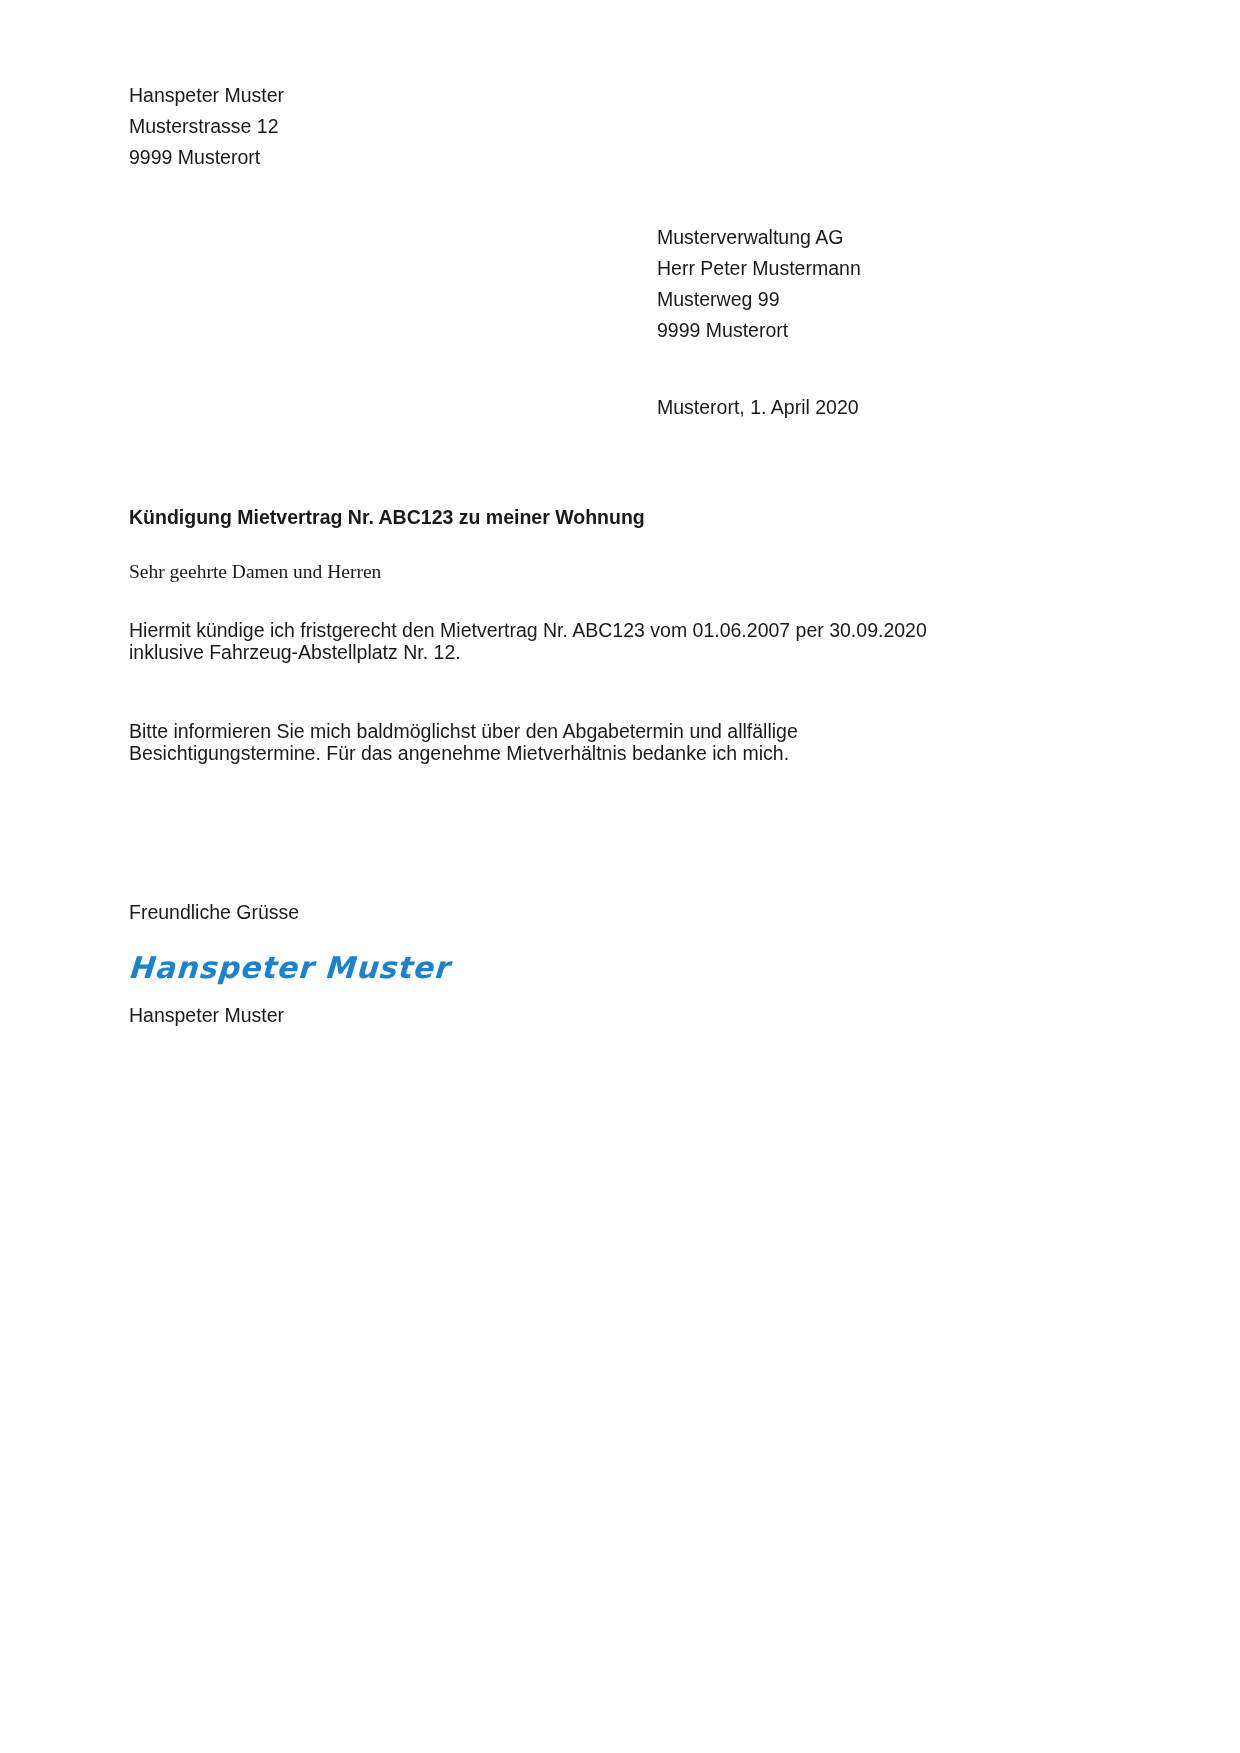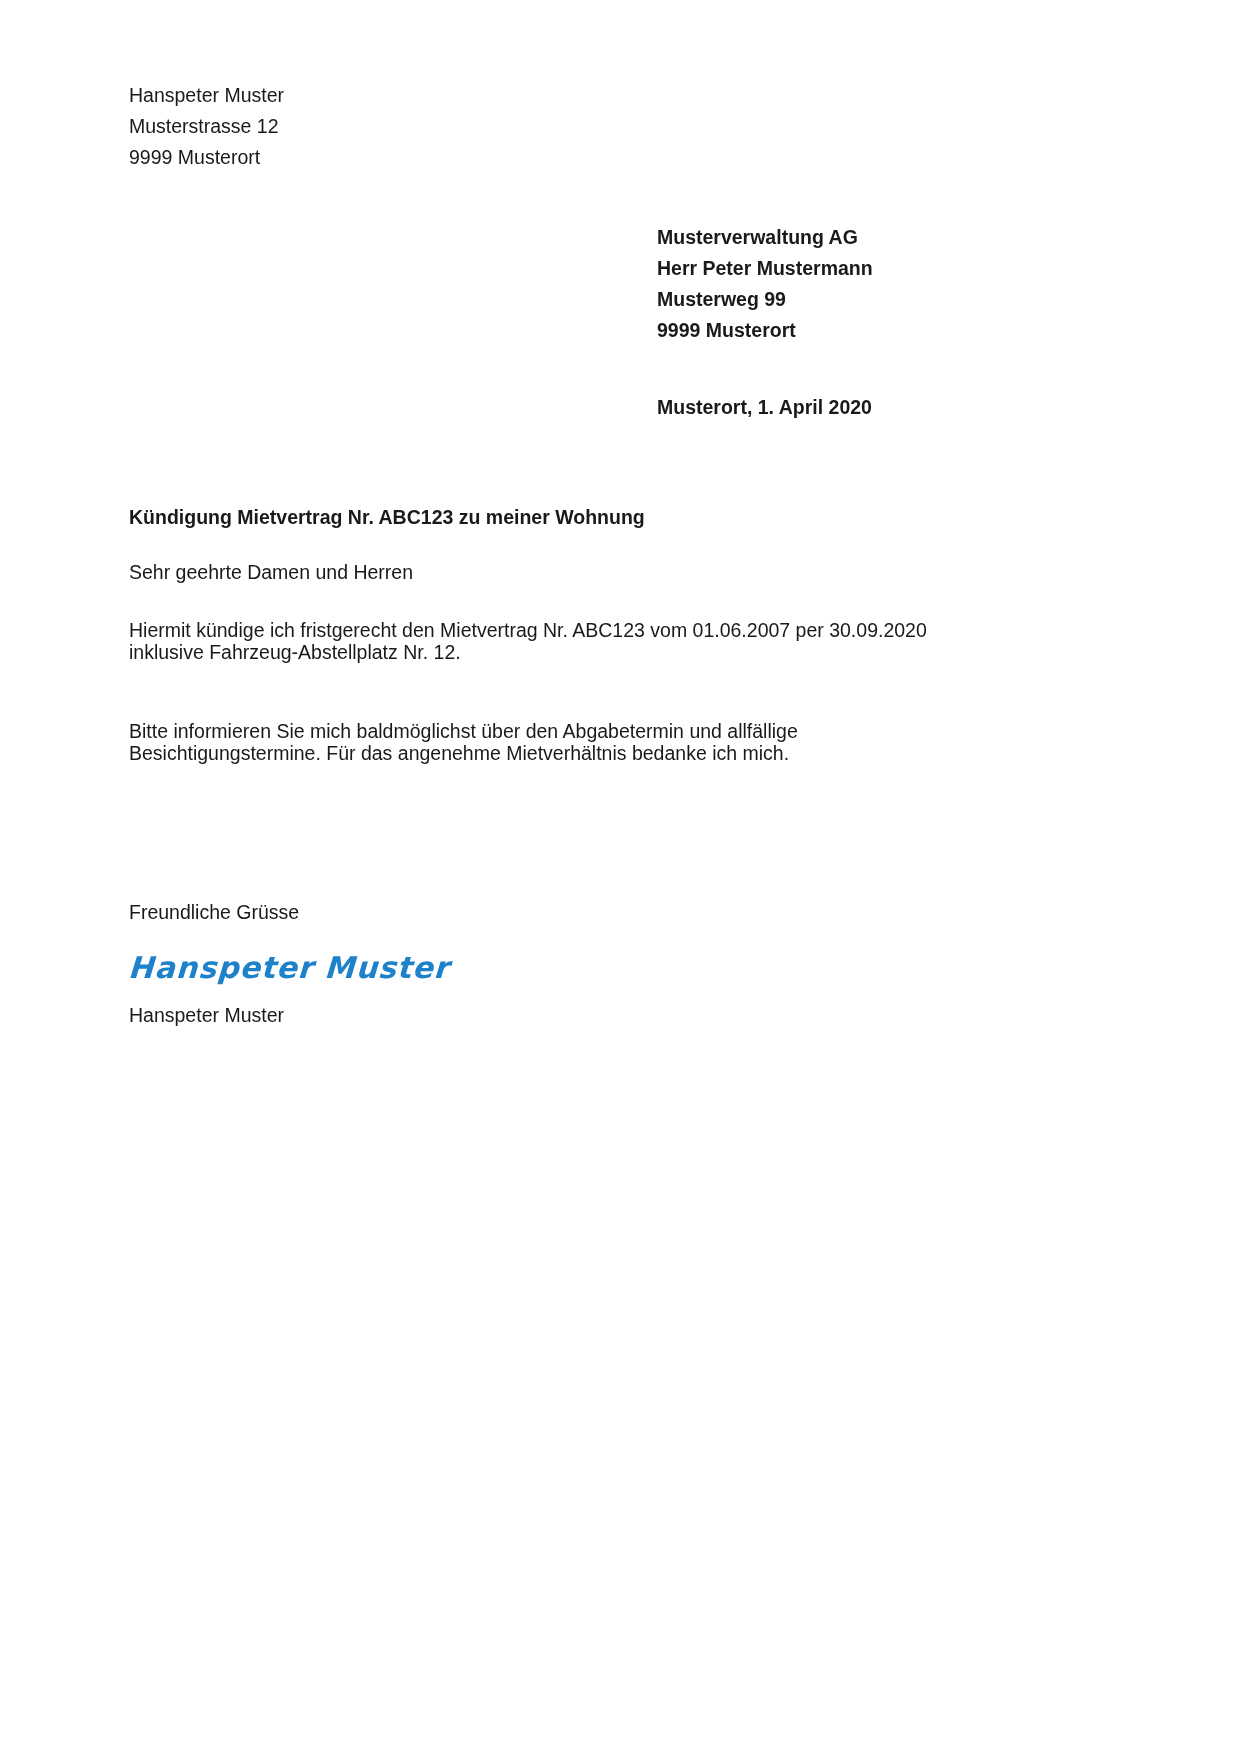--- a/index.html
+++ b/index.html
@@ -15,28 +15,28 @@
     background: #ffffff;
     overflow: hidden;
   }
   .block { position: absolute; }
   .addr-line {
     font-size: 19.5px;
     line-height: 31px;
     white-space: pre;
   }
   .sender-block   { left: 129px; top: 80px; }
-  .recipient-block{ left: 657px; top: 222px; font-weight: bold; }
-  .date-block     { left: 657px; top: 392px; font-weight: bold; }
+  .recipient-block{ left: 657px; top: 222px; }
+  .date-block     { left: 657px; top: 392px; }
   .subject-block  {
     left: 129px; top: 506px;
     font-size: 19.5px;
     font-weight: bold;
   }
-  .salutation-block { left: 129px; top: 561px; font-size: 19.5px; }
+  .salutation-block { left: 129px; top: 561px; font-size: 19.5px; font-family: Liberation Serif, serif; }
   .body-paragraph {
     left: 129px;
     width: 852px;
     font-size: 19.5px;
     line-height: 22px;
     text-align: left;
   }
   .para-1 { top: 619px; }
   .para-2 { top: 703px; margin-top: 17px; }
   .para-3 { top: 789px; }

